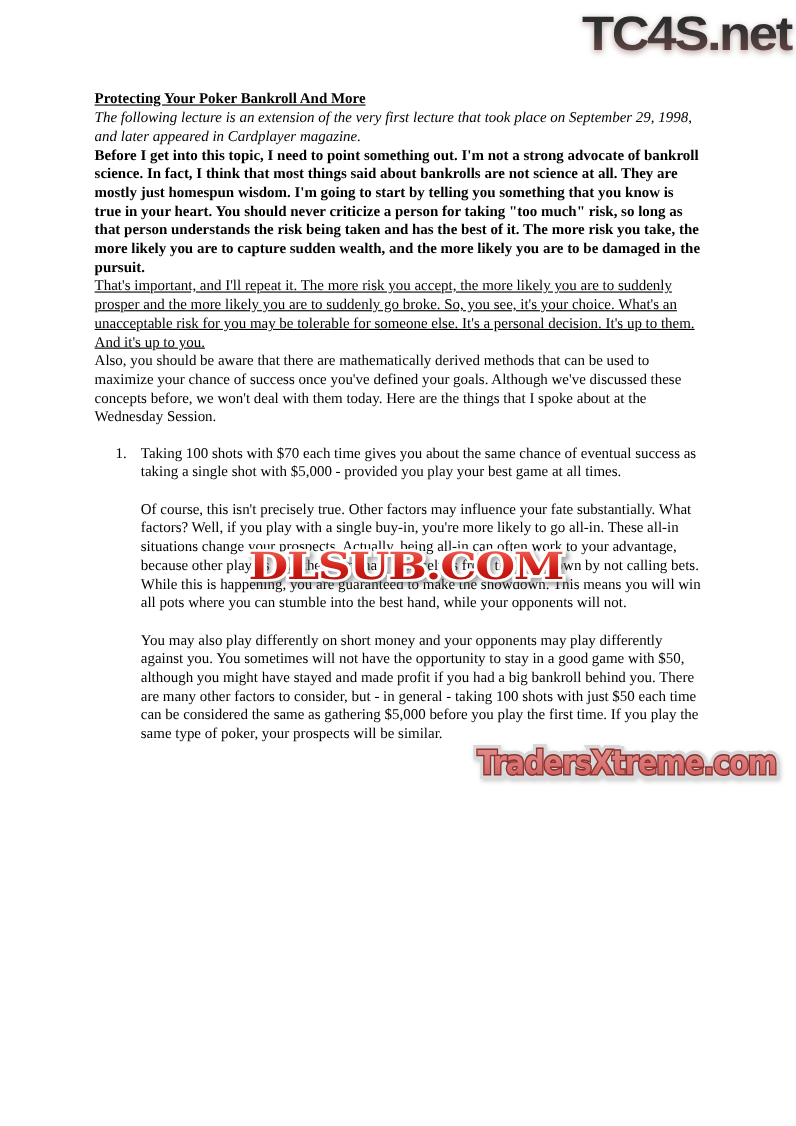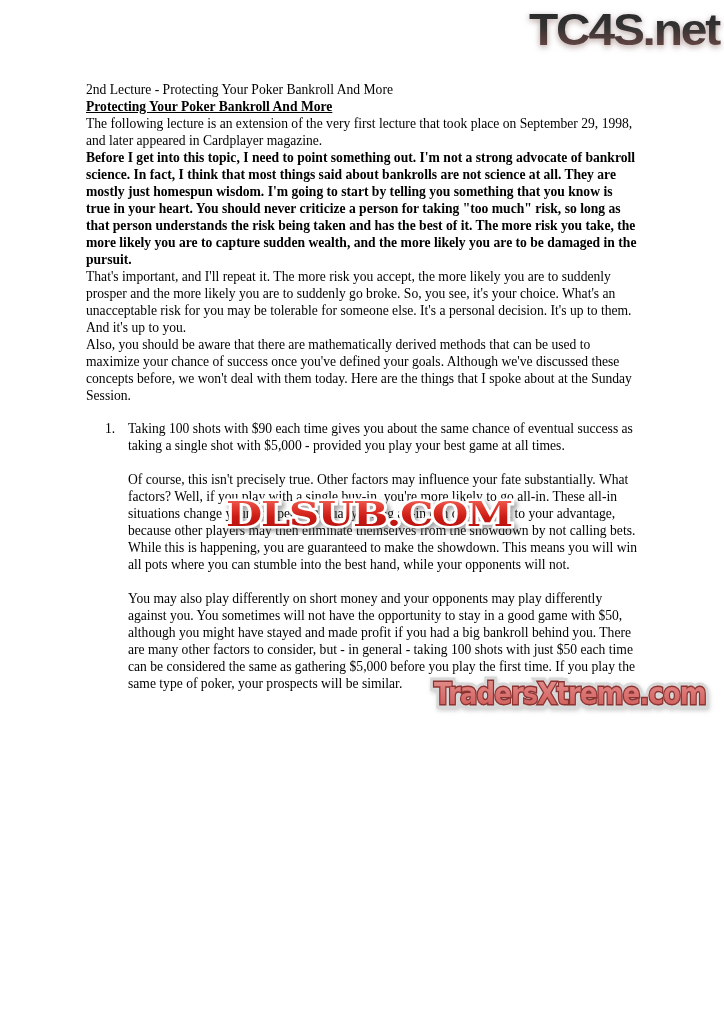--- a/index.html
+++ b/index.html
@@ -38,23 +38,23 @@
     left: 86px;
     top: 81px;
     width: 553px;
     font-size: 13.6px;
     line-height: 17px;
   }
   .doc p { margin: 0; }
 
   .title-line   { margin: 0 0 33px 0; }
   .doc-heading  { font-weight: bold; text-decoration: underline; }
-  .intro        { margin: 0 0 23px 0; }
+  .intro        { font-style: italic; margin: 0 0 23px 0; }
   .para-advocate{ margin: 0 0 15px 0; font-weight: bold; }
-  .para-risk    { margin: 0 0 17px 0; }
+  .para-risk    { margin: 0 0 17px 0; text-decoration: underline; }
 
   .doc-list {
     list-style: none;
     margin: 16px 0 0 0;
     padding: 0 0 0 42px;
   }
   .list-item { position: relative; }
   .li-num {
     position: absolute;
     left: -23px;
@@ -120,37 +120,36 @@
         <stop offset="45%" stop-color="#333333"></stop>
         <stop offset="78%" stop-color="#5c4240"></stop>
         <stop offset="100%" stop-color="#7d5a52"></stop>
       </linearGradient>
     </defs>
     <text class="tc4s-text" x="98" y="41" text-anchor="middle" textLength="190" lengthAdjust="spacingAndGlyphs">TC4S.net</text>
   </svg>
 
   <main class="doc">
 
-    <p class="title-line">2nd Lecture - Protecting Your Poker Bankroll And More</p>
 
     <p class="doc-heading">Protecting Your Poker Bankroll And More</p>
 
     <p class="intro">The following lecture is an extension of the very first lecture that took place on September 29, 1998, and later appeared in Cardplayer magazine.</p>
 
     <p class="para-advocate">Before I get into this topic, I need to point something out. I'm not a strong advocate of bankroll science. In fact, I think that most things said about bankrolls are not science at all. They are mostly just homespun wisdom. I'm going to start by telling you something that you know is true in your heart. You should never criticize a person for taking "too much" risk, so long as that person understands the risk being taken and has the best of it. The more risk you take, the more likely you are to capture sudden wealth, and the more likely you are to be damaged in the pursuit.</p>
 
 
     <p class="para-risk">That's important, and I'll repeat it. The more risk you accept, the more likely you are to suddenly prosper and the more likely you are to suddenly go broke. So, you see, it's your choice. What's an unacceptable risk for you may be tolerable for someone else. It's a personal decision. It's up to them. And it's up to you.</p>
 
-    <p class="para-methods">Also, you should be aware that there are mathematically derived methods that can be used to maximize your chance of success once you've defined your goals. Although we've discussed these concepts before, we won't deal with them today. Here are the things that I spoke about at the Sunday Session.</p>
+    <p class="para-methods">Also, you should be aware that there are mathematically derived methods that can be used to maximize your chance of success once you've defined your goals. Although we've discussed these concepts before, we won't deal with them today. Here are the things that I spoke about at the Wednesday Session.</p>
 
     <ol class="doc-list">
       <li class="list-item">
         <span class="li-num">1.</span>
-        <p class="item-para first">Taking 100 shots with $90 each time gives you about the same chance of eventual success as taking a single shot with $5,000 - provided you play your best game at all times.</p>
+        <p class="item-para first">Taking 100 shots with $70 each time gives you about the same chance of eventual success as taking a single shot with $5,000 - provided you play your best game at all times.</p>
         <p class="item-para">Of course, this isn't precisely true. Other factors may influence your fate substantially. What factors? Well, if you play with a single buy-in, you're more likely to go all-in. These all-in situations change your prospects. Actually, being all-in can often work to your advantage, because other players may then eliminate themselves from the showdown by not calling bets. While this is happening, you are guaranteed to make the showdown. This means you will win all pots where you can stumble into the best hand, while your opponents will not.</p>
         <p class="item-para">You may also play differently on short money and your opponents may play differently against you. You sometimes will not have the opportunity to stay in a good game with $50, although you might have stayed and made profit if you had a big bankroll behind you. There are many other factors to consider, but - in general - taking 100 shots with just $50 each time can be considered the same as gathering $5,000 before you play the first time. If you play the same type of poker, your prospects will be similar.</p>
       </li>
     </ol>
   </main>
 
   <svg class="watermark" width="300" height="50" viewBox="0 0 300 50" aria-hidden="true">
     <defs>
       <linearGradient id="dlGrad" x1="0" y1="0" x2="0" y2="1">
         <stop offset="0%" stop-color="#f27a6e"></stop>

